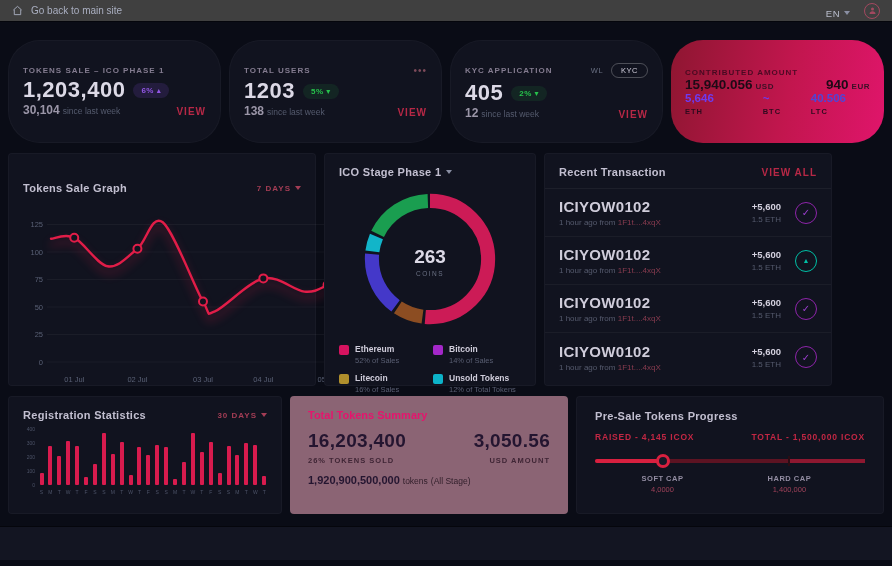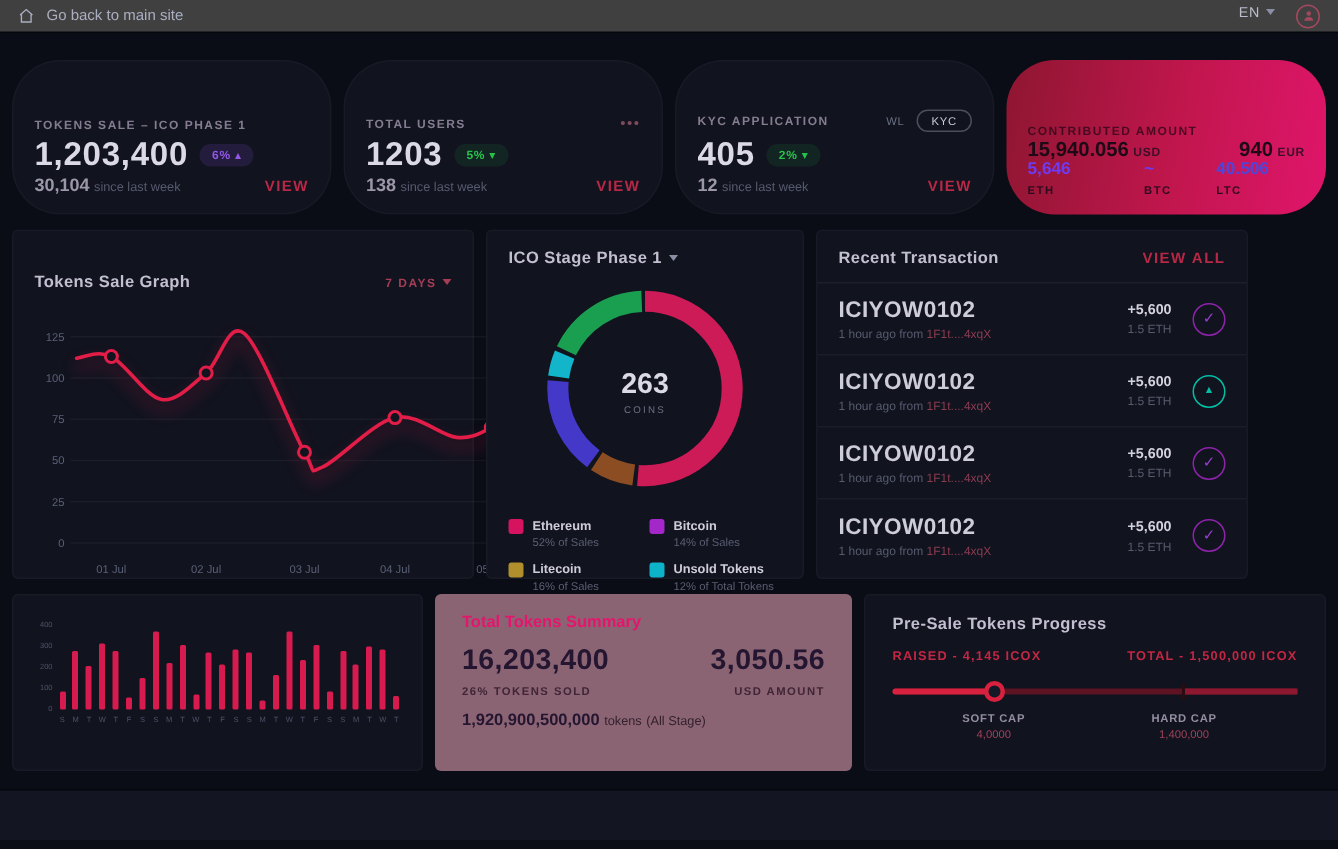--- a/index.html
+++ b/index.html
@@ -10,32 +10,32 @@
     color:#c5c2d4;
     -webkit-font-smoothing:antialiased;
   }
   
   .topbar {
     height:22px; background:#404040; border-bottom:1px solid #05060c;
     display:flex; align-items:center; justify-content:space-between; padding:0 12px;
   }
   .topbar-left { display:flex; align-items:center; gap:8px; font-size:10px; color:#a9aec0; cursor:pointer; }
   .home-ico svg { display:block; }
-  .topbar-right { display:flex; align-items:flex-start; gap:14px; }
+  .topbar-right { display:flex; align-items:flex-end; gap:14px; }
   .lang { font-size:9.5px; color:#b9bdcc; letter-spacing:.5px; display:flex; align-items:center; gap:4px; cursor:pointer; }
   .caret { width:0; height:0; border-left:3.5px solid transparent; border-right:3.5px solid transparent; border-top:4px solid #8a8fa3; display:inline-block; }
   .avatar { width:16px; height:16px; border-radius:50%; border:1.5px solid #a3485f; display:flex; align-items:center; justify-content:center; color:#a3485f; }
   
   main { padding:18px 8px 0 8px; }
   .row { display:flex; gap:8px; margin-bottom:10px; }
   .card {
     background:#11131f; border:1px solid rgba(255,255,255,.03); border-radius:4px;
   }
   
-  .row1 .card { width:213px; height:103px; padding:12px 14px; display:flex; flex-direction:column; justify-content:flex-end;border-radius:32px; }
+  .row1 .card { width:213px; height:103px; padding:12px 14px; display:flex; flex-direction:column; justify-content:center;border-radius:32px; }
   .stat-title-row { display:flex; justify-content:space-between; align-items:center; }
   .stat-title { font-size:8px; font-weight:bold; letter-spacing:1px; color:#847c90; }
   .stat-value-row { display:flex; align-items:center; gap:8px; margin-top:2px; }
   .stat-value { font-size:22px; font-weight:bold; color:#dcd9e6; letter-spacing:.5px; }
   .badge { font-size:8px; font-weight:bold; padding:3px 8px; border-radius:9px; letter-spacing:.5px; }
   .badge.purple { color:#9257e5; background:rgba(130,80,220,.16); }
   .badge.green  { color:#27c24c; background:rgba(39,194,76,.10); }
   .stat-bottom { display:flex; justify-content:space-between; align-items:flex-end; }
   .delta { font-size:12px; font-weight:bold; color:#9b96a8; }
   .delta small { font-size:8.5px; font-weight:normal; color:#555b6e; margin-left:3px; }
@@ -362,20 +362,27 @@
               <div class="e">1.5 ETH</div>
             </div>
             <div class="tx-ico check">✓</div>
           </div>
         </div>
     </div>
   </section>
 
   <section class="row row3">
     <div class="card reg">
+      <div class="card-head">
+        <span class="card-title">Registration Statistics</span>
+        <span class="range">
+          <span>30 DAYS</span>
+            <span class="caret"></span>
+        </span>
+      </div>
       <div class="bars-wrap">
         <div class="bars-yaxis" id="bars-yaxis">
             <span style="top: 0%;">400</span>
             <span style="top: 25%;">300</span>
             <span style="top: 50%;">200</span>
             <span style="top: 75%;">100</span>
             <span style="top: 100%;">0</span>
           </div>
         <div class="bars-area" id="bars-area">
             <div class="bar-col">

